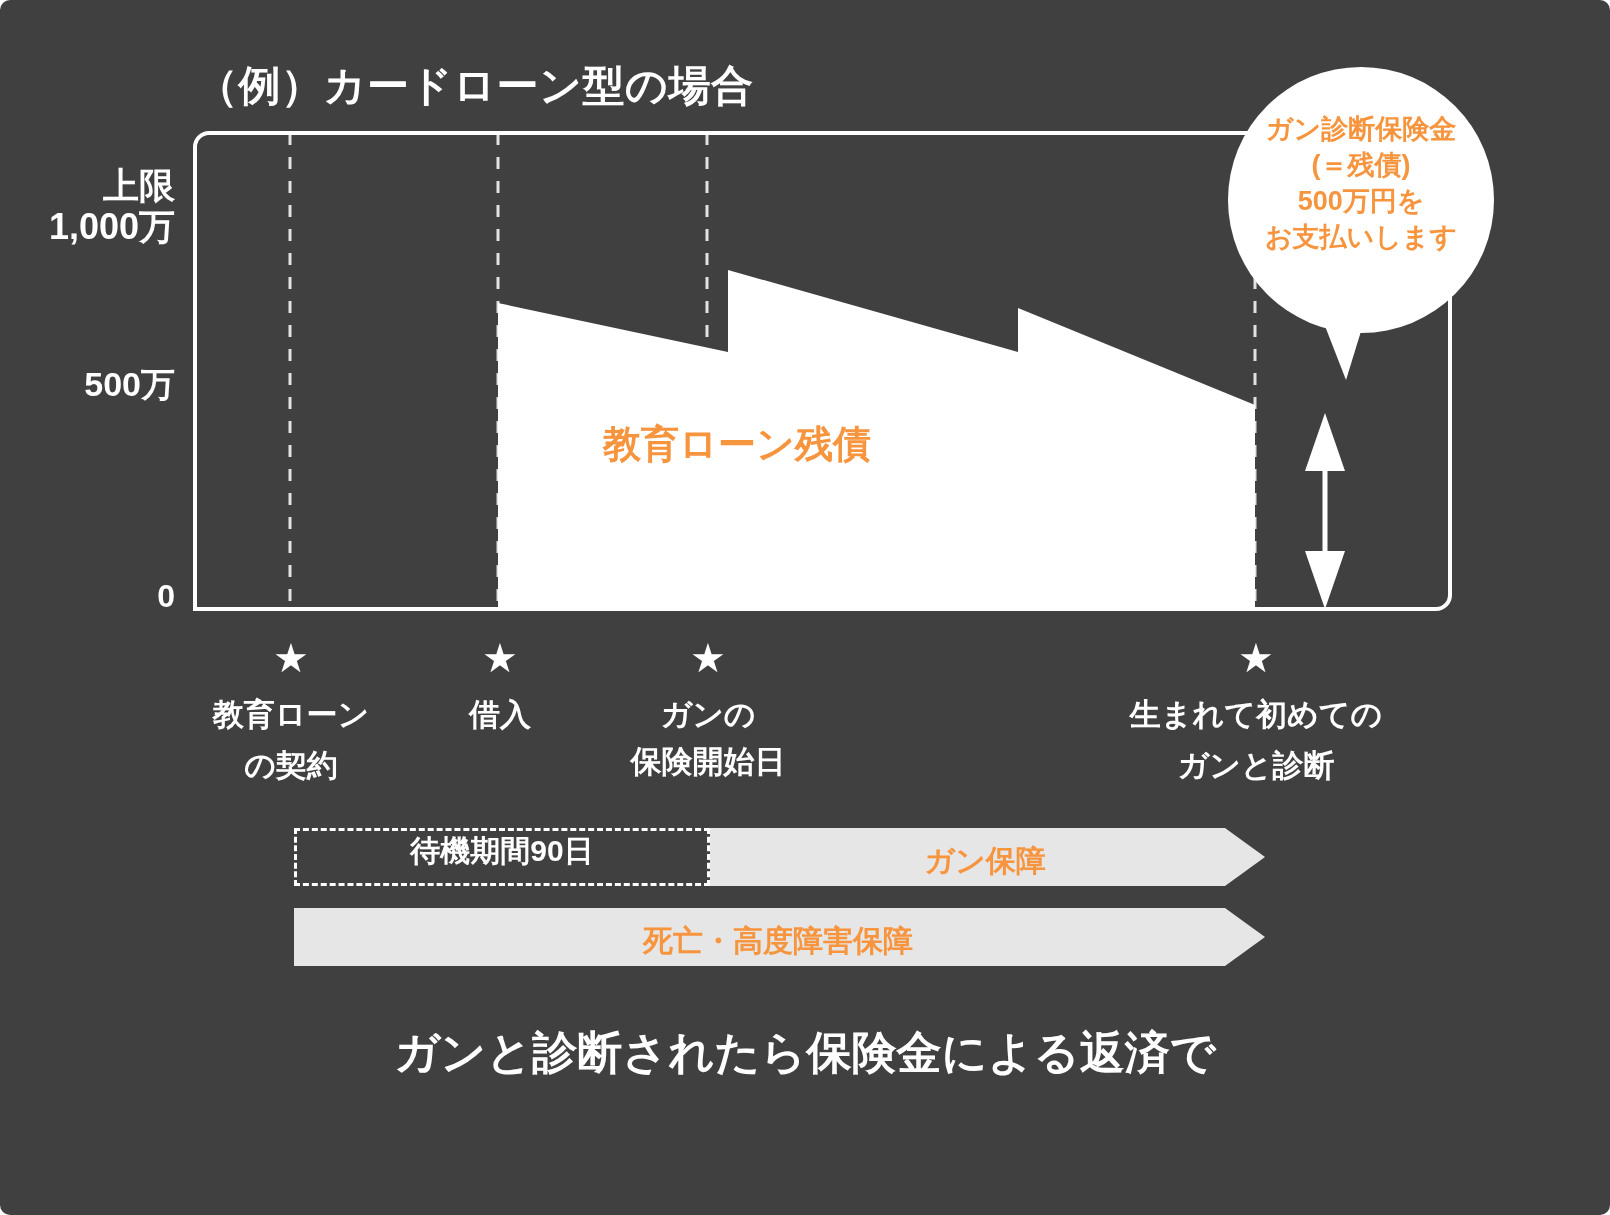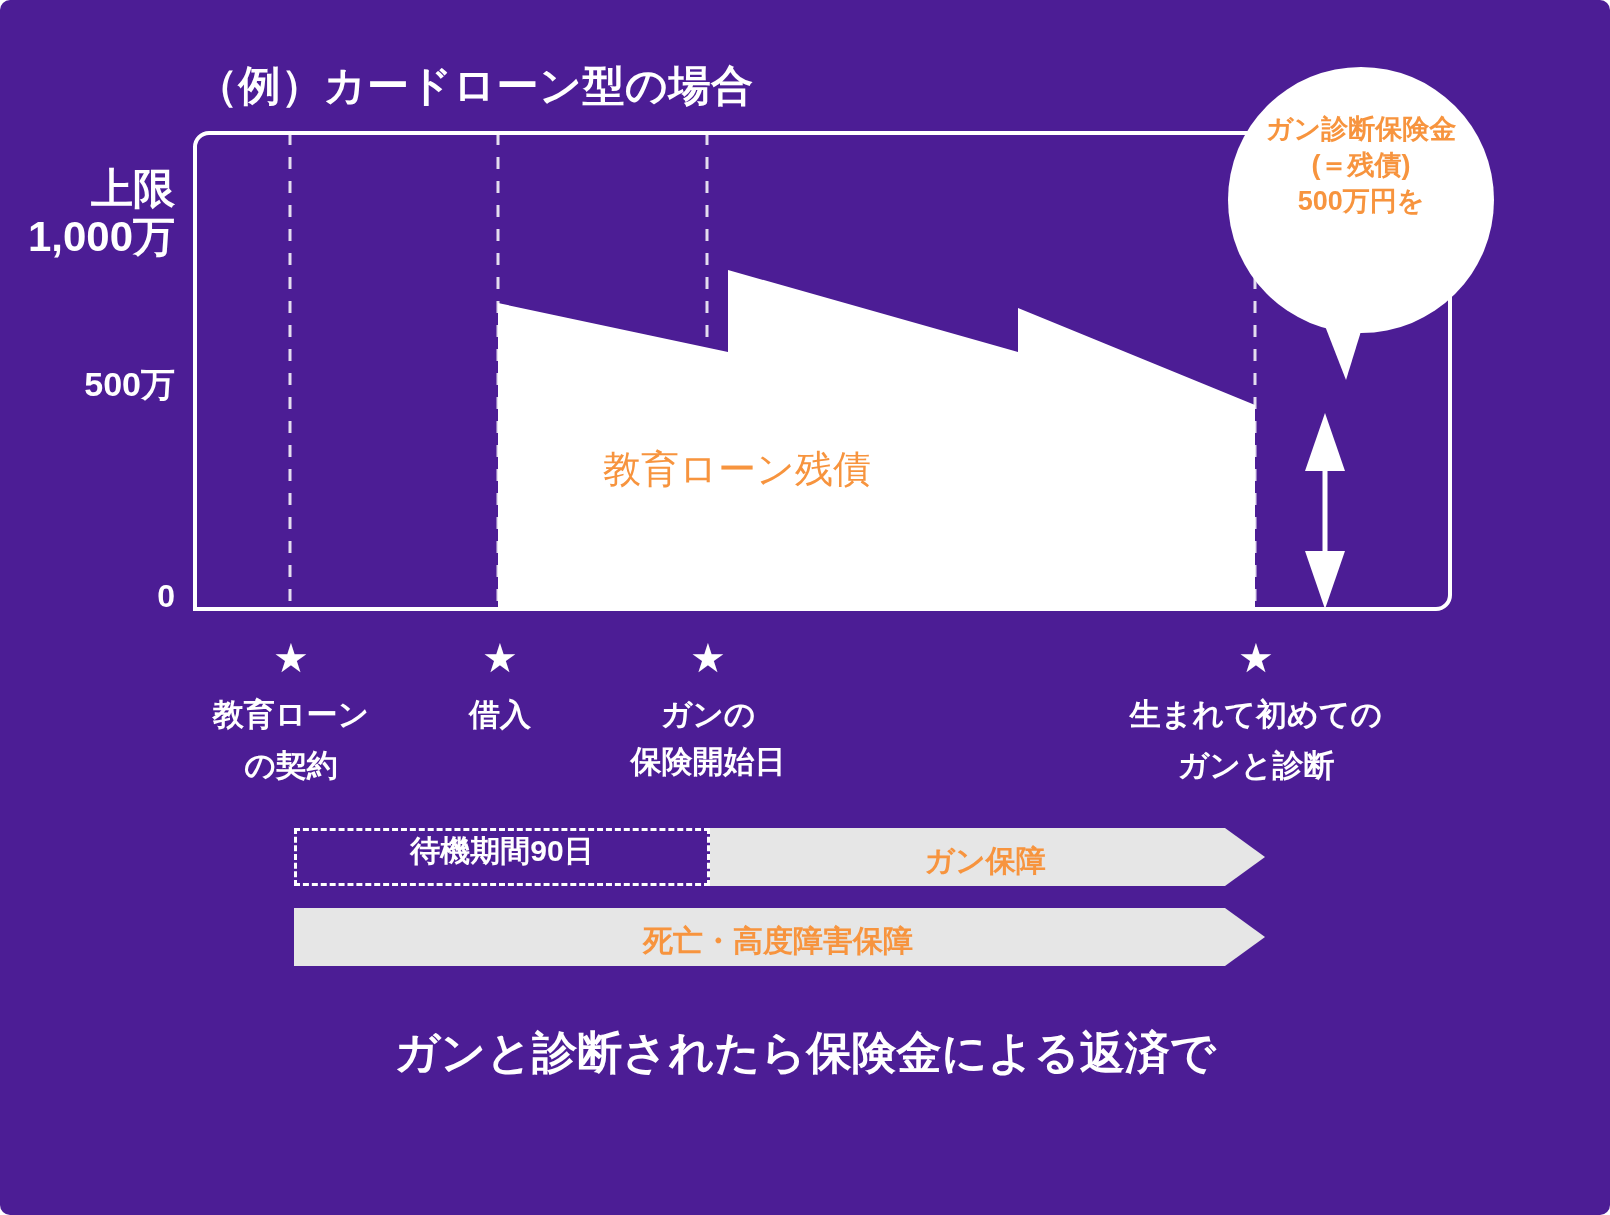--- a/index.html
+++ b/index.html
@@ -7,21 +7,21 @@
     padding: 0;
     background: #ffffff;
   }
   body {
     font-family: "Liberation Sans", "DejaVu Sans", sans-serif;
   }
   #root {
     position: relative;
     width: 1610px;
     height: 1215px;
-    background: #4c1d95;
+    background: #404040;
     border-radius: 10px;
     overflow: hidden;
   }
   .abs { position: absolute; }
 
   
   #chart-title {
     left: 196px;
     top: 58px;
     font-size: 42px;
@@ -35,21 +35,21 @@
   .y-label {
     color: #ffffff;
     font-weight: 700;
     text-align: right;
     white-space: nowrap;
     line-height: 1.15;
   }
   #y-label-top {
     right: 1435px;
     top: 165px;
-    font-size: 42px;
+    font-size: 36px;
   }
   #y-label-mid {
     right: 1435px;
     top: 365px;
     font-size: 34px;
   }
   #y-label-zero {
     right: 1435px;
     top: 578px;
     font-size: 32px;
@@ -66,24 +66,24 @@
     border-bottom-right-radius: 16px;
     border-top-right-radius: 0;
     border-bottom-left-radius: 0;
     box-sizing: border-box;
   }
   #plot-svg { left: 193px; top: 131px; }
 
   
   #debt-area-label {
     left: 737px;
-    top: 444px;
+    top: 419px;
     transform: translateX(-50%);
     font-size: 38px;
-    font-weight: 400;
+    font-weight: 700;
     color: #F7943E;
     white-space: nowrap;
   }
 
   
   #bubble-svg { left: 1218px; top: 40px; }
   #bubble-text {
     left: 1361px;
     top: 112px;
     transform: translateX(-50%);
@@ -206,20 +206,21 @@
   <div class="abs" id="debt-area-label">教育ローン残債</div>
 
   <svg class="abs" id="bubble-svg" width="290" height="350">
     <circle cx="143" cy="160" r="133" fill="#FFFFFF"></circle>
     <polygon points="100,268 128,340 152,262" fill="#FFFFFF"></polygon>
   </svg>
   <div class="abs" id="bubble-text">
     <div>ガン診断保険金</div>
     <div>(＝残債)</div>
     <div>500万円を</div>
+    <div>お支払いします</div>
   </div>
 
   <div class="abs x-marker" id="x-marker-0">
     <span class="star">★</span>
     <span class="mlabel">教育ローン</span>
     <span class="mlabel" style="margin-top:12px">の契約</span>
   </div>
   <div class="abs x-marker" id="x-marker-1">
     <span class="star">★</span>
     <span class="mlabel">借入</span>

